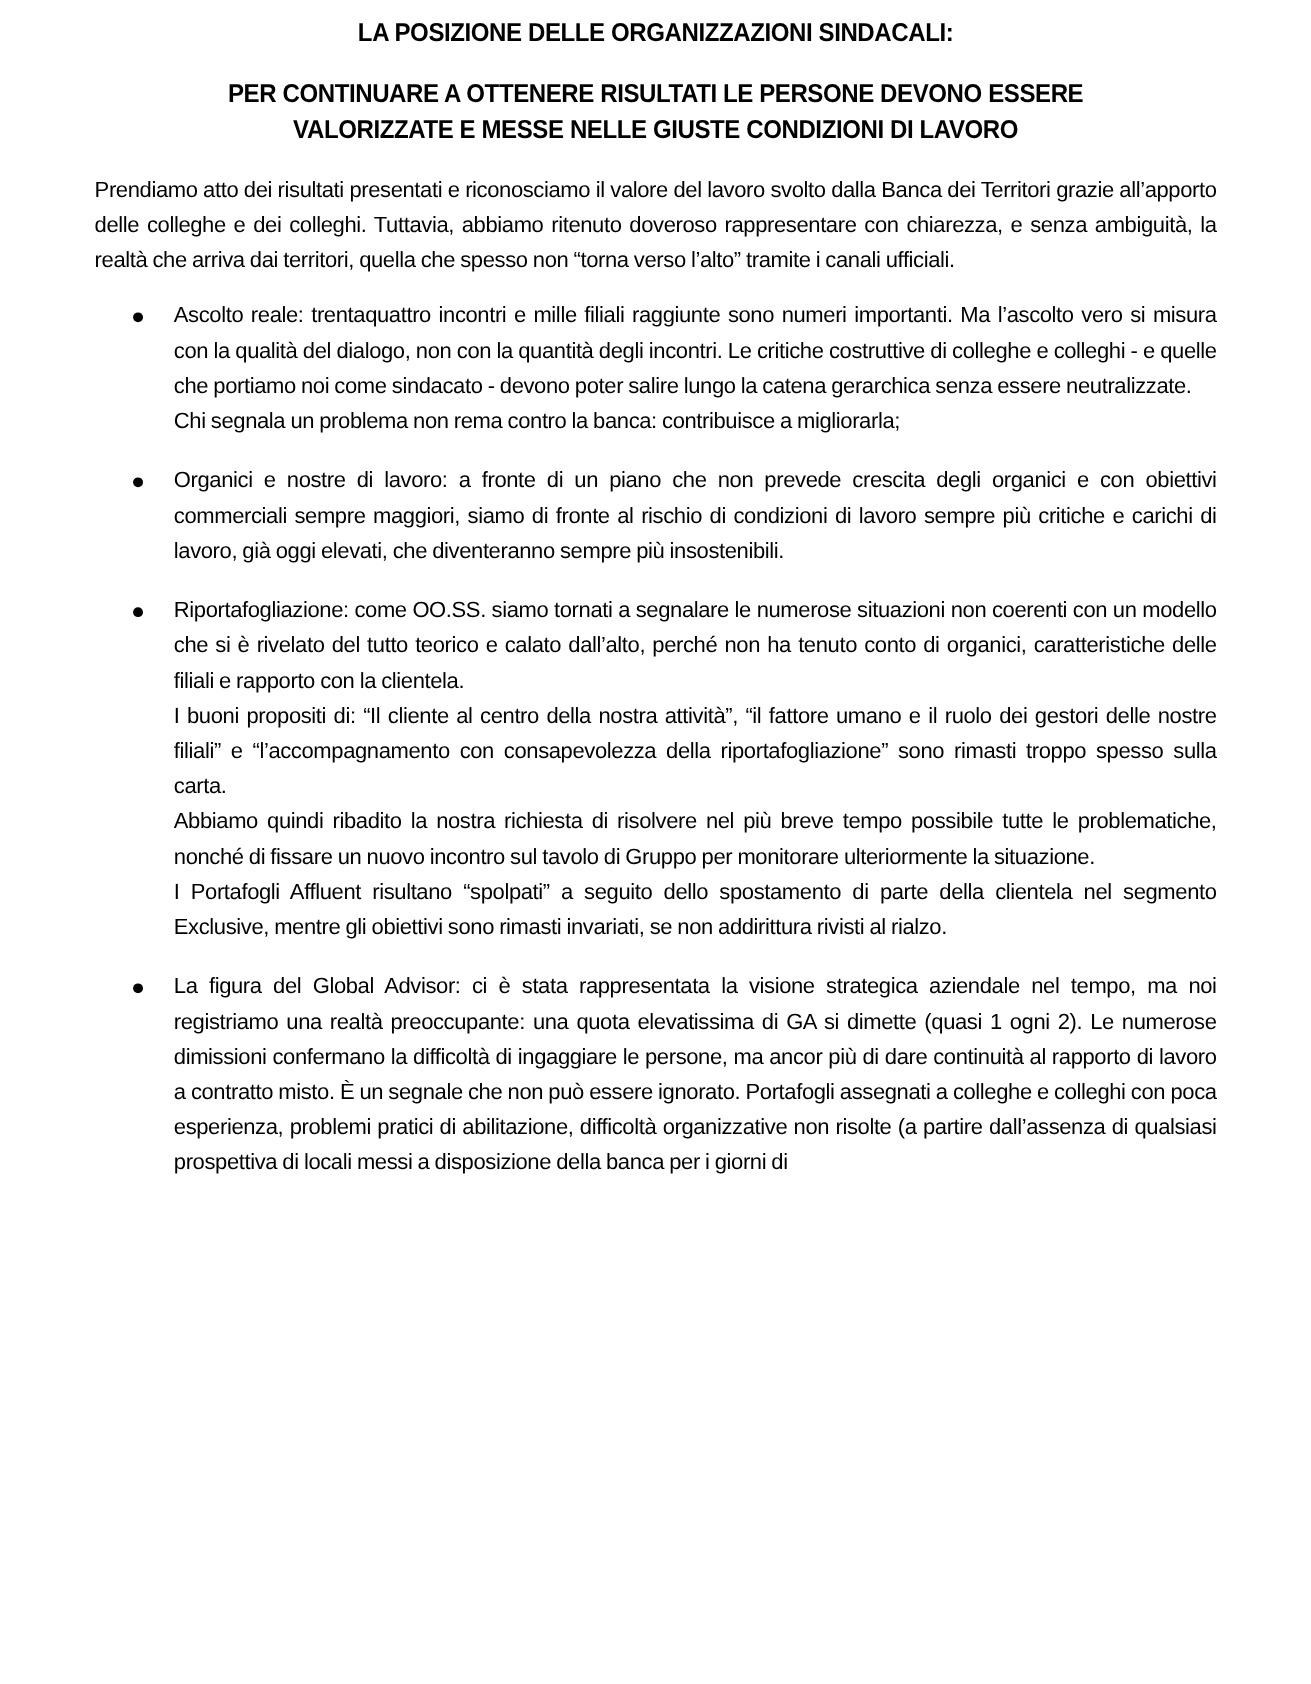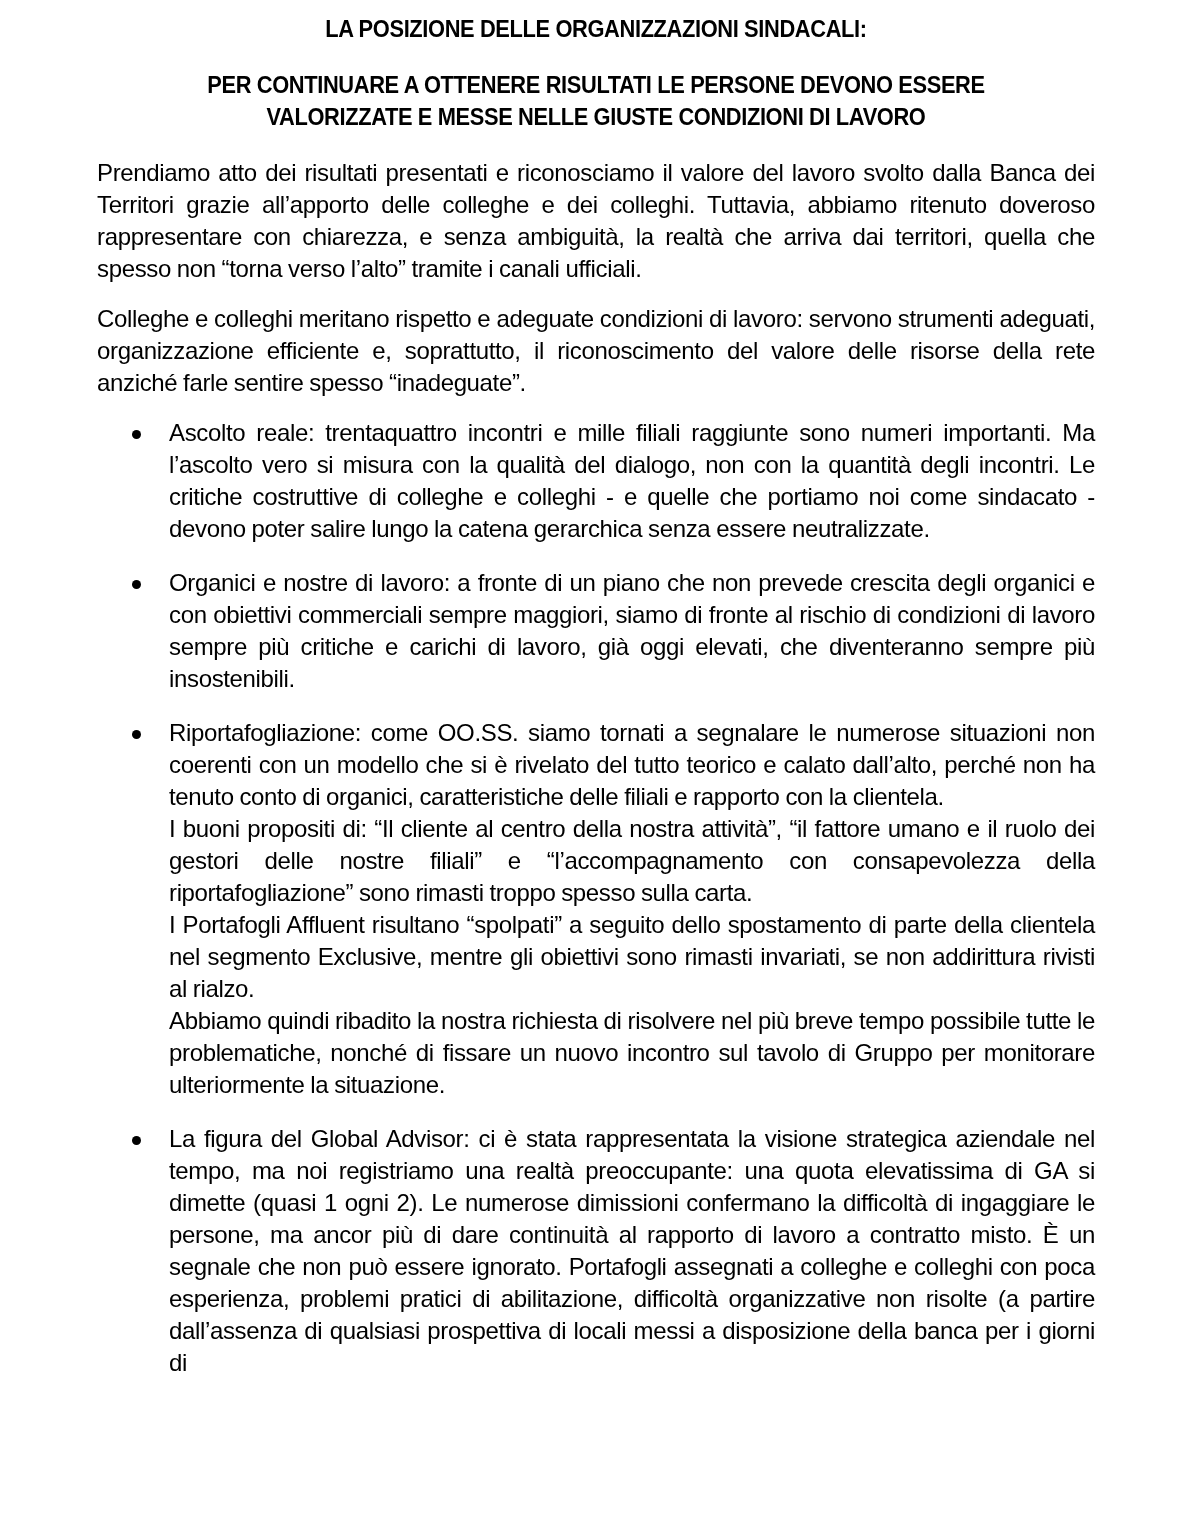--- a/index.html
+++ b/index.html
@@ -31,24 +31,24 @@
       text-align: center;
       font-weight: bold;
       font-size: 23.5px;
       letter-spacing: -0.4px;
       line-height: 32px;
       margin: 24px 0 0 0;
       transform: scaleX(0.93);
       transform-origin: center;
     }
     .para {
-      font-size: 24px;
+      font-size: 20px;
       line-height: 32px;
       text-align: justify;
-      margin: 11px;
+      margin: 0;
       letter-spacing: -0.35px;
       word-spacing: -0.5px;
     }
     .p1 { margin-top: 24px; }
     .p2 { margin-top: 18px; }
     .p3 { margin-top: 18px; }
     ul.crit {
       list-style: none;
       padding: 0;
       margin: 18px 0 0 0;
@@ -74,39 +74,39 @@
 <body>
 
 <div class="page">
   <h1 class="title">LA POSIZIONE DELLE ORGANIZZAZIONI SINDACALI:</h1>
   <h2 class="subtitle">
     <span class="line-block">PER CONTINUARE A OTTENERE RISULTATI LE PERSONE DEVONO ESSERE</span>
     <span class="line-block">VALORIZZATE E MESSE NELLE GIUSTE CONDIZIONI DI LAVORO</span>
   </h2>
 
   <p class="para p1">Prendiamo atto dei risultati presentati e riconosciamo il valore del lavoro svolto dalla Banca dei Territori grazie all’apporto delle colleghe e dei colleghi. Tuttavia, abbiamo ritenuto doveroso rappresentare con chiarezza, e senza ambiguità, la realtà che arriva dai territori, quella che spesso non “torna verso l’alto” tramite i canali ufficiali.</p>
-  <p class="para p2">Colleghe e colleghi meritano rispetto e adeguate condizioni di lavoro: servono strumenti adeguati, organizzazione efficiente e, soprattutto, il riconoscimento del valore delle risorse della rete anziché farle sentire spesso “inadeguate”.</p>
 
   <ul class="crit">
     <li class="para">
       <span class="bullet"></span>
       <span class="b">Ascolto reale:</span><span> trentaquattro incontri e mille filiali raggiunte sono numeri importanti. Ma l’ascolto vero si misura con la qualità del dialogo, non con la quantità degli incontri. Le critiche costruttive di colleghe e colleghi - e quelle che portiamo noi come sindacato - devono poter salire lungo la catena gerarchica senza essere neutralizzate.</span>
+      <span class="b line-block">Chi segnala un problema non rema contro la banca: contribuisce a migliorarla;</span>
     </li>
 
     <li class="para">
       <span class="bullet"></span>
       <span class="b">Organici e nostre di lavoro:</span><span> a fronte di un piano che non prevede crescita degli organici e con obiettivi commerciali sempre maggiori, siamo di fronte al rischio di condizioni di lavoro sempre più critiche e carichi di lavoro, già oggi elevati, che diventeranno sempre più insostenibili.</span>
     </li>
 
     <li class="para">
       <span class="bullet"></span>
       <span class="b">Riportafogliazione:</span><span> come OO.SS. siamo tornati a segnalare le numerose situazioni non coerenti con un modello che si è rivelato del tutto teorico e calato dall’alto, perché non ha tenuto conto di organici, caratteristiche delle filiali e rapporto con la clientela.</span>
       <span class="line-block">I buoni propositi di: “Il cliente al centro della nostra attività”, “il fattore umano e il ruolo dei gestori delle nostre filiali” e “l’accompagnamento con consapevolezza della riportafogliazione” sono rimasti troppo spesso sulla carta.</span>
+      <span class="line-block">Abbiamo quindi ribadito la nostra richiesta di risolvere nel più breve tempo possibile tutte le problematiche, nonché di fissare un nuovo incontro sul tavolo di Gruppo per monitorare ulteriormente la situazione.</span>
       <span class="line-block">I Portafogli Affluent risultano “spolpati” a seguito dello spostamento di parte della clientela nel segmento Exclusive, mentre gli obiettivi sono rimasti invariati, se non addirittura rivisti al rialzo.</span>
-      <span class="line-block">Abbiamo quindi ribadito la nostra richiesta di risolvere nel più breve tempo possibile tutte le problematiche, nonché di fissare un nuovo incontro sul tavolo di Gruppo per monitorare ulteriormente la situazione.</span>
     </li>
 
     <li class="para">
       <span class="bullet"></span>
       <span class="b">La figura del Global Advisor:</span><span> ci è stata rappresentata la visione strategica aziendale nel tempo, ma noi registriamo una realtà preoccupante: </span><span class="b">una quota elevatissima di GA si dimette (quasi 1 ogni 2)</span><span>. Le numerose dimissioni confermano la difficoltà di ingaggiare le persone, ma ancor più di dare continuità al rapporto di lavoro a contratto misto. È un segnale che non può essere ignorato. Portafogli assegnati a colleghe e colleghi con poca esperienza, problemi pratici di abilitazione, difficoltà organizzative non risolte (a partire dall’assenza di qualsiasi prospettiva di locali messi a disposizione della banca per i giorni di</span>
     </li>
   </ul>
 </div>
 
 </body></html>

